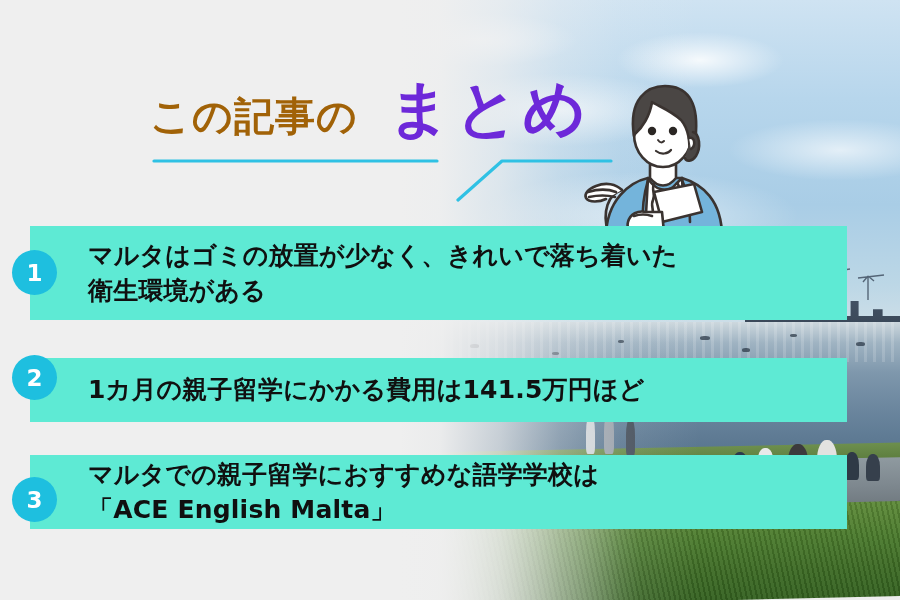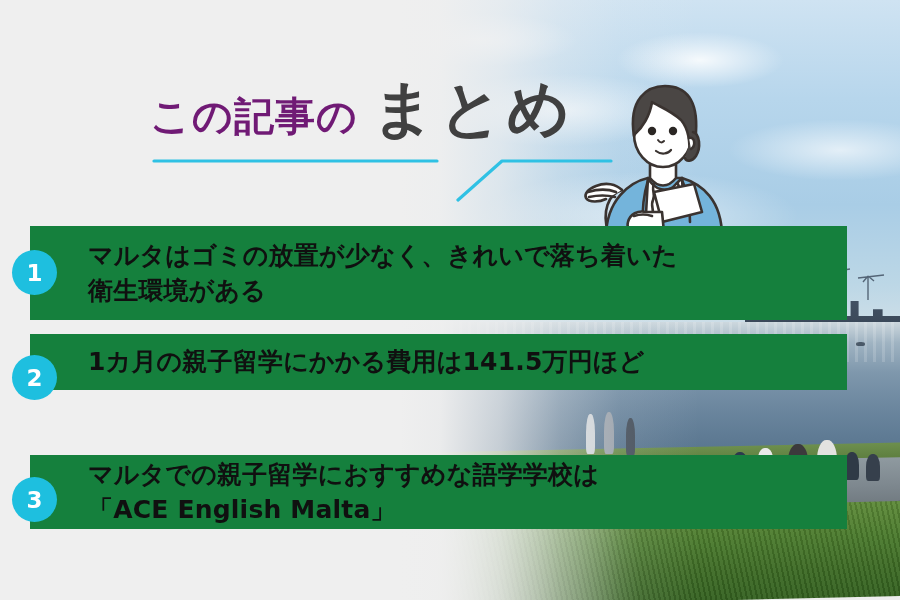--- a/index.html
+++ b/index.html
@@ -84,39 +84,39 @@
     background:linear-gradient(90deg,
       #efefef 0px,#efefef 330px,
       rgba(239,239,239,.9) 420px,
       rgba(239,239,239,.45) 520px,
       rgba(239,239,239,0) 640px);
   }
 
   
   .heading{position:absolute;left:150px;top:78px;display:flex;align-items:baseline;}
   .h-small{
-    font-size:40px;font-weight:700;color:#701a75;letter-spacing:1px;
+    font-size:40px;font-weight:700;color:#a16207;letter-spacing:1px;
     font-family:Liberation Serif, serif;
   }
   .h-big{
-    font-size:62px;font-weight:700;color:#404040;letter-spacing:4px;margin-left:14px;
+    font-size:62px;font-weight:700;color:#6d28d9;letter-spacing:4px;margin-left:30px;
     font-family:"DejaVu Sans","Liberation Sans",sans-serif;line-height:1;
   }
   .rule-svg{position:absolute;left:140px;top:140px;width:500px;height:80px;}
 
   
   .woman{position:absolute;left:572px;top:72px;width:185px;height:165px;}
 
   
   .card{
-    position:absolute;background:#15803d;
+    position:absolute;background:#5eead4;
     display:flex;align-items:center;
   }
   .card-1{left:30px;top:226px;width:817px;height:94px;}
-  .card-2{left:30px;top:334px;width:817px;height:56px;}
+  .card-2{left:30px;top:358px;width:817px;height:64px;}
   .card-3{left:30px;top:455px;width:817px;height:74px;}
   .card-text{
     margin-left:58px;color:#101010;font-weight:700;
     font-family:"DejaVu Sans","Liberation Sans",sans-serif;
     font-size:25px;line-height:1.42;letter-spacing:.2px;white-space:pre-line;
   }
   .badge{
     position:absolute;width:45px;height:45px;border-radius:50%;
     background:#1ebfdf;color:#fff;display:flex;align-items:center;justify-content:center;
     font-size:23px;font-weight:700;font-family:"DejaVu Sans","Liberation Sans",sans-serif;

